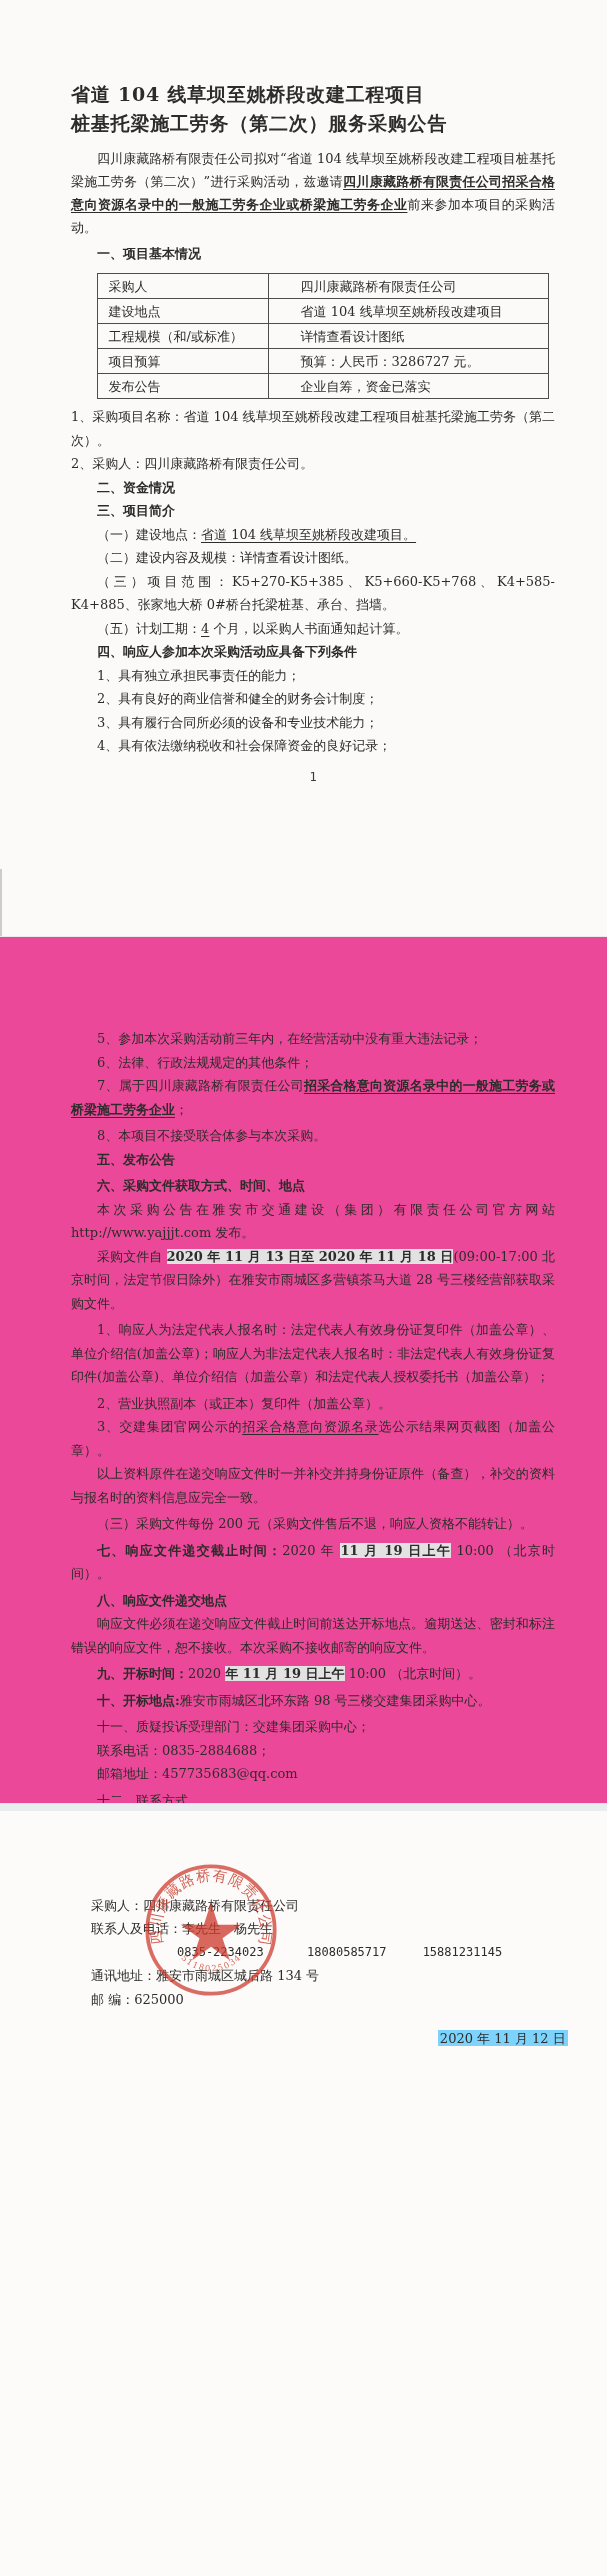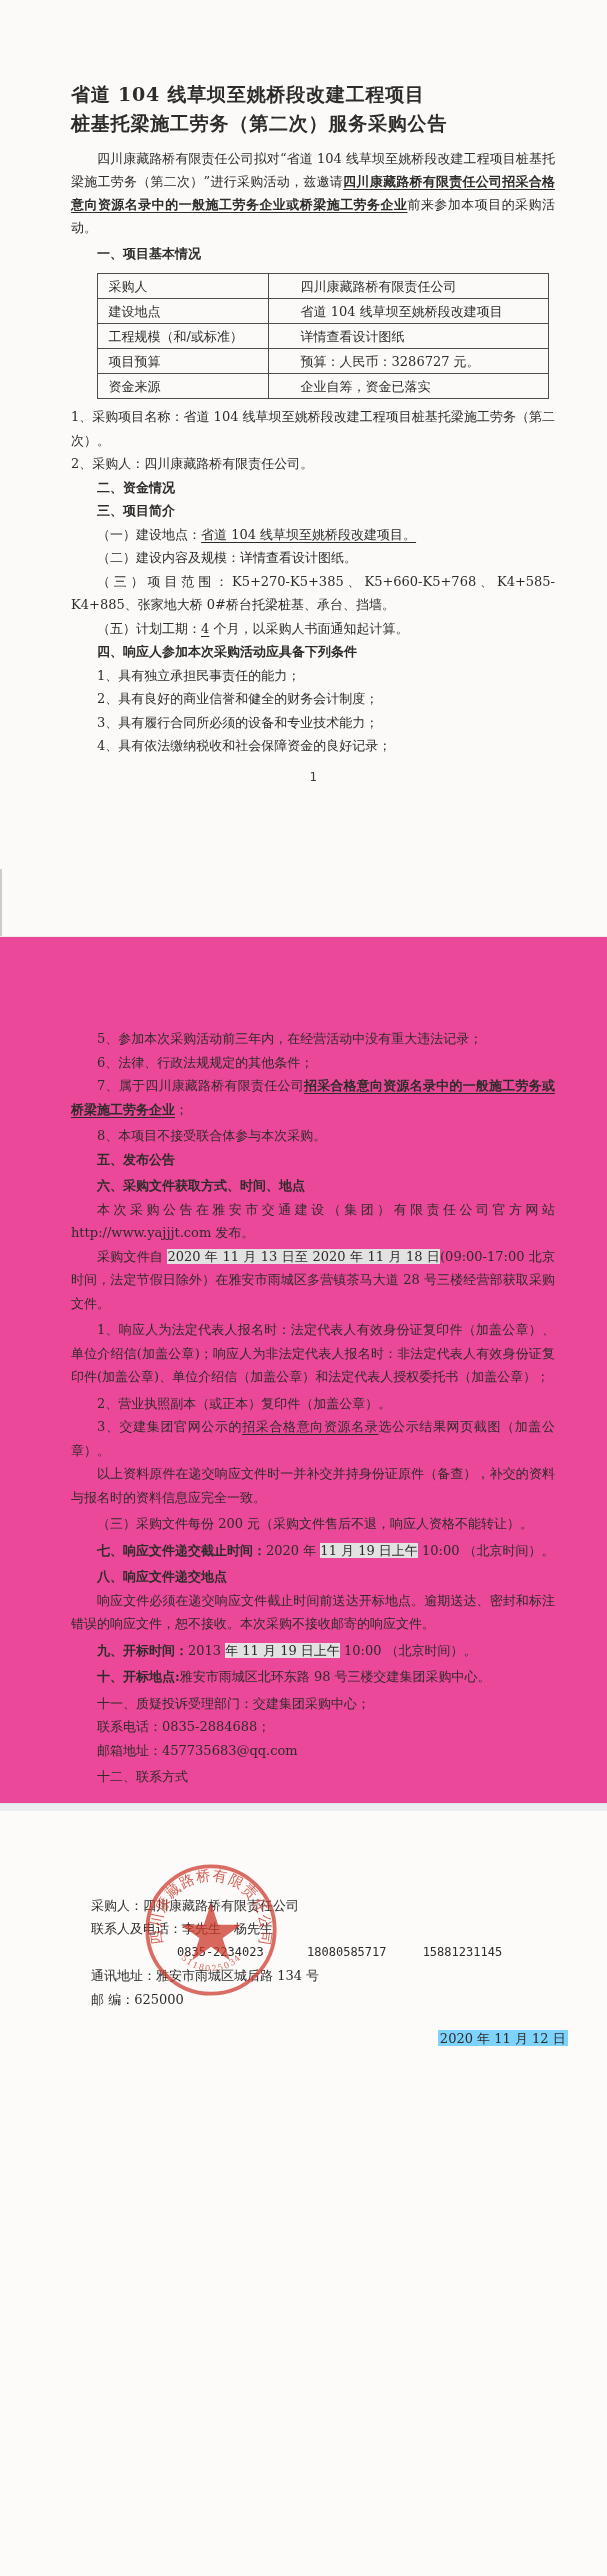--- a/index.html
+++ b/index.html
@@ -13,21 +13,21 @@
   .inner{padding:0 52px 0 71px;}
   .title{font-size:19px;font-weight:bold;line-height:29px;letter-spacing:0.8px;}
   .t-wrap{margin-top:80px;}
   p{margin:0;}
   .line{font-size:13px;line-height:23.5px;text-align:justify;}
   .intro{line-height:23px;margin-top:9px;}
   .ind{text-indent:2em;}
   .b{font-weight:bold;}
   .u{text-decoration:underline;text-underline-offset:3px;}
   .bu{font-weight:bold;text-decoration:underline;text-underline-offset:3px;}
-  .hl{background:#e2e2e2;}
+  .hl{background:#e2e2e2;font-weight:bold;}
   .h{font-weight:bold;}
   table.info{border-collapse:collapse;margin:7.6px 0 0 26px;width:437px;table-layout:fixed;}
   table.info td{border:0.8px solid #4f4d4a;font-size:13px;line-height:21px;padding:1.5px 4.6px 1.5px 10.6px;vertical-align:middle;}
   td.lbl{width:155px;}
   td.val{width:264px;}
   td.val .ind2{text-indent:1.6em;display:block;}
   .mt4{margin-top:3px;}
   .mt8{margin-top:6px;}
   .pageno{text-align:center;font-size:12px;font-family:"DejaVu Sans Mono","Liberation Mono",monospace;color:#3a3937;}
   .pn1{margin-top:12px;}
@@ -77,21 +77,21 @@
                 <span class="ind2">详情查看设计图纸</span>
               </td>
           </tr>
           <tr>
             <td class="lbl">项目预算</td>
             <td class="val">
                 <span class="ind2">预算：人民币：3286727 元。</span>
               </td>
           </tr>
           <tr>
-            <td class="lbl">资金来源</td>
+            <td class="lbl">发布公告</td>
             <td class="val">
                 <span class="ind2">企业自筹，资金已落实</span>
               </td>
           </tr>
         </tbody>
       </table>
 
       <p class="line mt8">1、采购项目名称：省道 104 线草坝至姚桥段改建工程项目桩基托梁施工劳务（第二次）。</p>
       <p class="line">2、采购人：四川康藏路桥有限责任公司。</p>
       <p class="line h ind">二、资金情况</p>
@@ -121,21 +121,21 @@
       <p class="line ind">本次采购公告在雅安市交通建设（集团）有限责任公司官方网站 http://www.yajjjt.com 发布。</p>
       <p class="line ind"><span>采购文件自 </span><span class="hl">2020 年 11 月 13 日至 2020 年 11 月 18 日</span><span>(09:00-17:00 北京时间，法定节假日除外）在雅安市雨城区多营镇茶马大道 28 号三楼经营部获取采购文件。</span></p>
       <p class="line ind mt4">1、响应人为法定代表人报名时：法定代表人有效身份证复印件（加盖公章）、单位介绍信(加盖公章)；响应人为非法定代表人报名时：非法定代表人有效身份证复印件(加盖公章)、单位介绍信（加盖公章）和法定代表人授权委托书（加盖公章）；</p>
       <p class="line ind mt4">2、营业执照副本（或正本）复印件（加盖公章）。</p>
       <p class="line ind"><span>3、交建集团官网公示的</span><span class="u">招采合格意向资源名录</span><span>选公示结果网页截图（加盖公章）。</span></p>
       <p class="line ind">以上资料原件在递交响应文件时一并补交并持身份证原件（备查），补交的资料与报名时的资料信息应完全一致。</p>
       <p class="line ind mt4">（三）采购文件每份 200 元（采购文件售后不退，响应人资格不能转让）。</p>
       <p class="line ind mt4"><span class="b">七、响应文件递交截止时间：</span><span>2020 年 </span><span class="hl">11 月 19 日上午</span><span> 10:00 （北京时间）。</span></p>
       <p class="line h ind mt4">八、响应文件递交地点</p>
       <p class="line ind">响应文件必须在递交响应文件截止时间前送达开标地点。逾期送达、密封和标注错误的响应文件，恕不接收。本次采购不接收邮寄的响应文件。</p>
-      <p class="line ind mt4"><span class="b">九、开标时间：</span><span>2013 </span><span class="hl">年 11 月 19 日上午</span><span> 10:00 （北京时间）。</span></p>
+      <p class="line ind mt4"><span class="b">九、开标时间：</span><span>2020 </span><span class="hl">年 11 月 19 日上午</span><span> 10:00 （北京时间）。</span></p>
       <p class="line ind mt4"><span class="b">十、开标地点:</span><span>雅安市雨城区北环东路 98 号三楼交建集团采购中心。</span></p>
       <p class="line ind mt4">十一、质疑投诉受理部门：交建集团采购中心；</p>
       <p class="line ind">联系电话：0835-2884688；</p>
       <p class="line ind">邮箱地址：457735683@qq.com</p>
       <p class="line ind mt4">十二、联系方式</p>
       <p class="pageno pn2">2</p>
     </div>
   </div>
 
   <div class="page page3">

